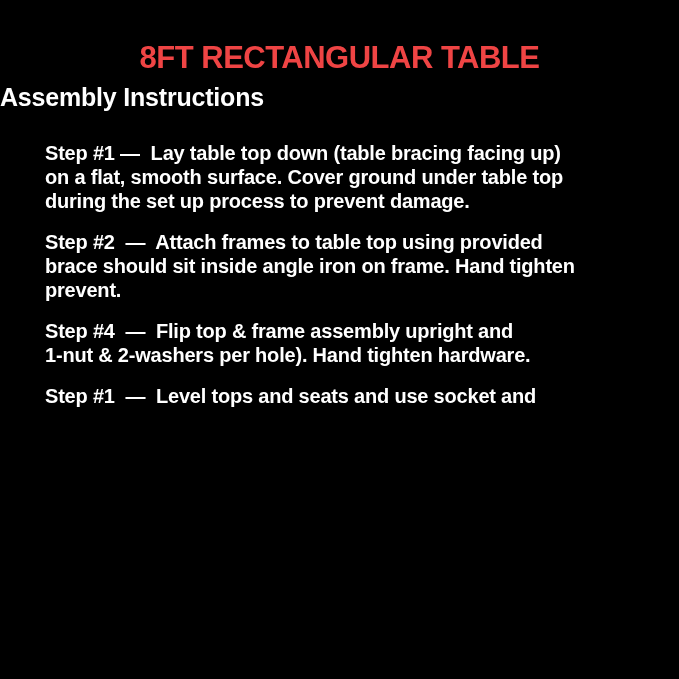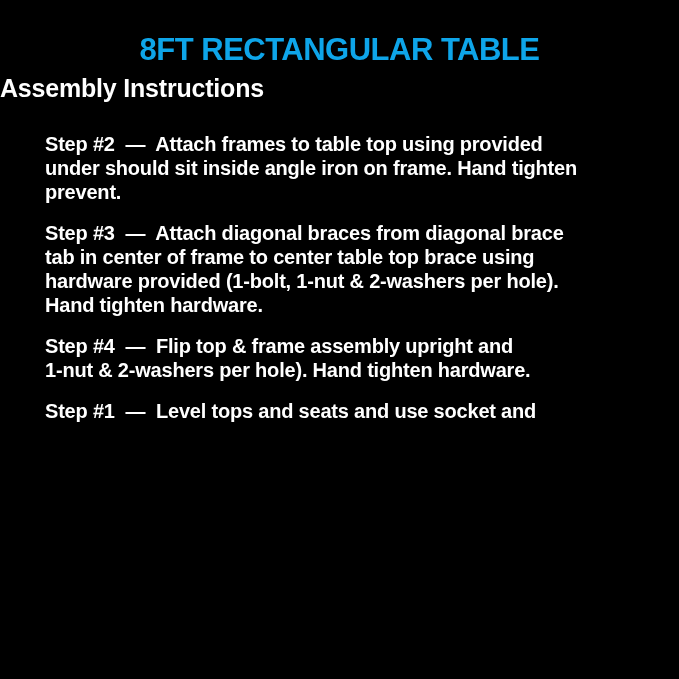--- a/index.html
+++ b/index.html
@@ -19,22 +19,22 @@
       box-sizing: border-box;
       padding-top: 32px;
       color: #ffffff;
     }
     .title {
       font-size: 31px;
       font-weight: bold;
       letter-spacing: -0.5px;
       text-align: center;
       line-height: 1.15;
-      margin: 0;
-      color: #0ea5e9;
+      margin: 8px;
+      color: #ef4444;
     }
     .subtitle {
       font-size: 25px;
       font-weight: bold;
       letter-spacing: -0.2px;
       text-align: left;
       line-height: 1.1;
       margin: 7px 0 0 0;
       color: #ffffff;
     }
@@ -54,33 +54,32 @@
     }
   </style>
 </head>
 <body>
 
 <div class="poster">
   <h1 class="title">8FT RECTANGULAR TABLE</h1>
   <h2 class="subtitle">Assembly Instructions</h2>
 
   <div class="steps">
+    <div class="step">
+      <div class="step-line">Step #1 —  Lay table top down (table bracing facing up)</div>
+      <div class="step-line">on a flat, smooth surface. Cover ground under table top</div>
+      <div class="step-line">during the set up process to prevent damage.</div>
+    </div>
 
     <div class="step">
       <div class="step-line">Step #2  —  Attach frames to table top using provided</div>
-      <div class="step-line">under should sit inside angle iron on frame. Hand tighten</div>
+      <div class="step-line">brace should sit inside angle iron on frame. Hand tighten</div>
       <div class="step-line">prevent.</div>
     </div>
 
-    <div class="step">
-      <div class="step-line">Step #3  —  Attach diagonal braces from diagonal brace</div>
-      <div class="step-line">tab in center of frame to center table top brace using</div>
-      <div class="step-line">hardware provided (1-bolt, 1-nut &amp; 2-washers per hole).</div>
-      <div class="step-line">Hand tighten hardware.</div>
-    </div>
 
     <div class="step">
       <div class="step-line">Step #4  —  Flip top &amp; frame assembly upright and</div>
       <div class="step-line">1-nut &amp; 2-washers per hole). Hand tighten hardware.</div>
     </div>
 
     <div class="step">
       <div class="step-line">Step #1  —  Level tops and seats and use socket and</div>
     </div>
   </div>

